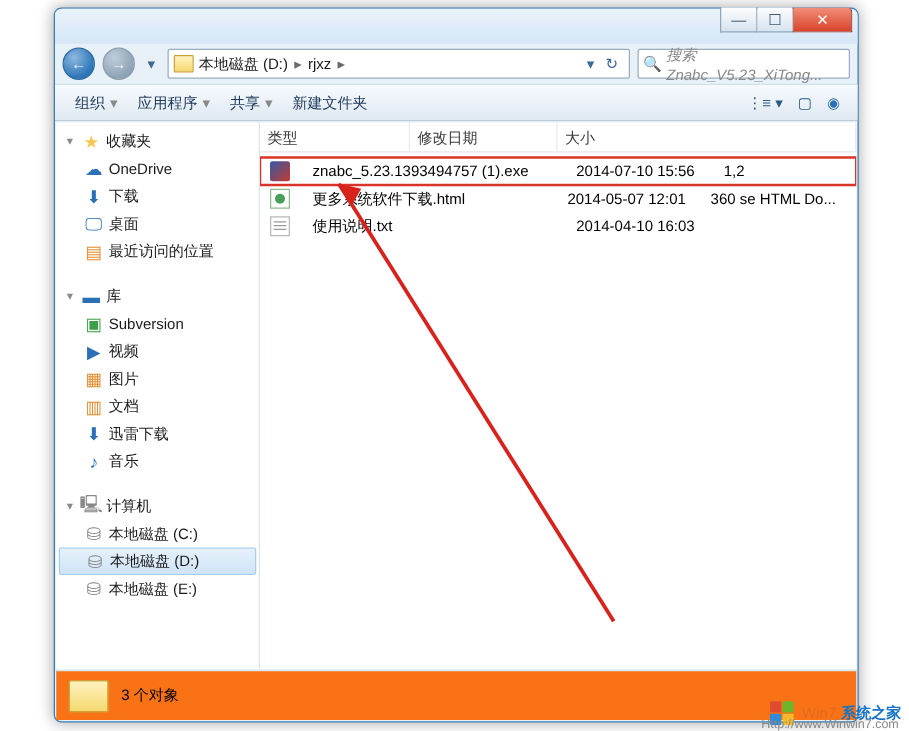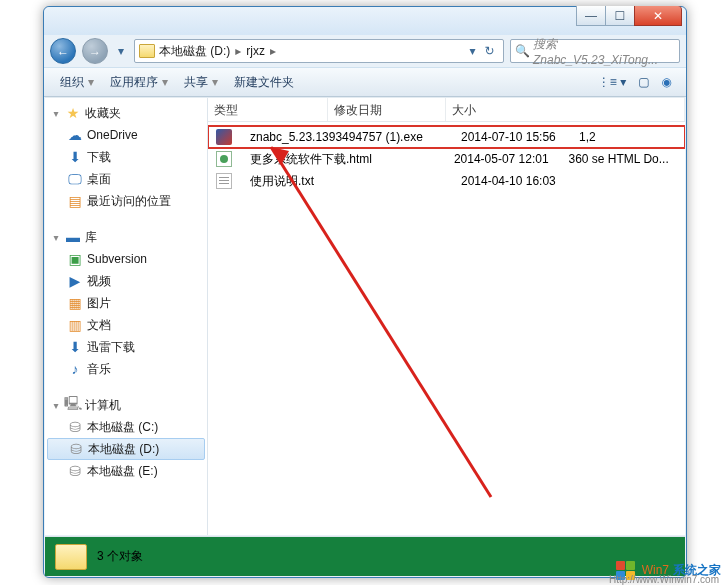--- a/index.html
+++ b/index.html
@@ -40,21 +40,21 @@
 .rows{padding-top:4px}
 .row{height:22px;display:flex;align-items:center}
 .row .c1{display:flex;align-items:center;gap:18px;padding-left:8px}
 .row .ic{width:16px;height:16px;display:flex;align-items:center;justify-content:center}
 .row.hl{outline:2px solid #d93429;outline-offset:-1px}
 .ic.exe{background:linear-gradient(135deg,#3259a6,#c43a31);border-radius:2px}
 .ic.html{background:#fff;border:1px solid #8fb993}
 .ic.html::after{content:"";display:block;width:8px;height:8px;margin:3px auto;background:#49a05a;border-radius:50%}
 .ic.txt{background:#fff;border:1px solid #b8b8b8;position:relative}
 .ic.txt::before{content:"";position:absolute;left:2px;top:3px;right:2px;height:1px;background:#9a9a9a;box-shadow:0 3px #9a9a9a,0 6px #9a9a9a}
-.status{position:absolute;left:1px;right:1px;bottom:1px;height:40px;background:#15803d;border-top:1px solid #dce5ec;display:flex;align-items:center;padding:0 10px;gap:10px}
+.status{position:absolute;left:1px;right:1px;bottom:1px;height:40px;background:#f97316;border-top:1px solid #dce5ec;display:flex;align-items:center;padding:0 10px;gap:10px}
 .sfic{width:32px;height:26px;background:linear-gradient(#fff2c0,#f5d96f);border:1px solid #caa63a;border-radius:2px}
 .arrow{position:absolute;pointer-events:none}
 
 .star{color:#f6c552}.blue{color:#2b70b6}.green{color:#3c9e48}.orange{color:#e38b2d}.gray{color:#888}
 
 .wm{position:absolute;right:6px;bottom:6px;display:flex;align-items:center;gap:4px;font-size:13px}
 .wm .fl{width:22px;height:18px;position:relative}
 .wm .fl b{position:absolute;width:9px;height:9px;border-radius:1px}
 .wm .fl b:nth-child(1){left:0;top:0;background:#e04b2f}
 .wm .fl b:nth-child(2){left:10px;top:0;background:#6fb52c}

